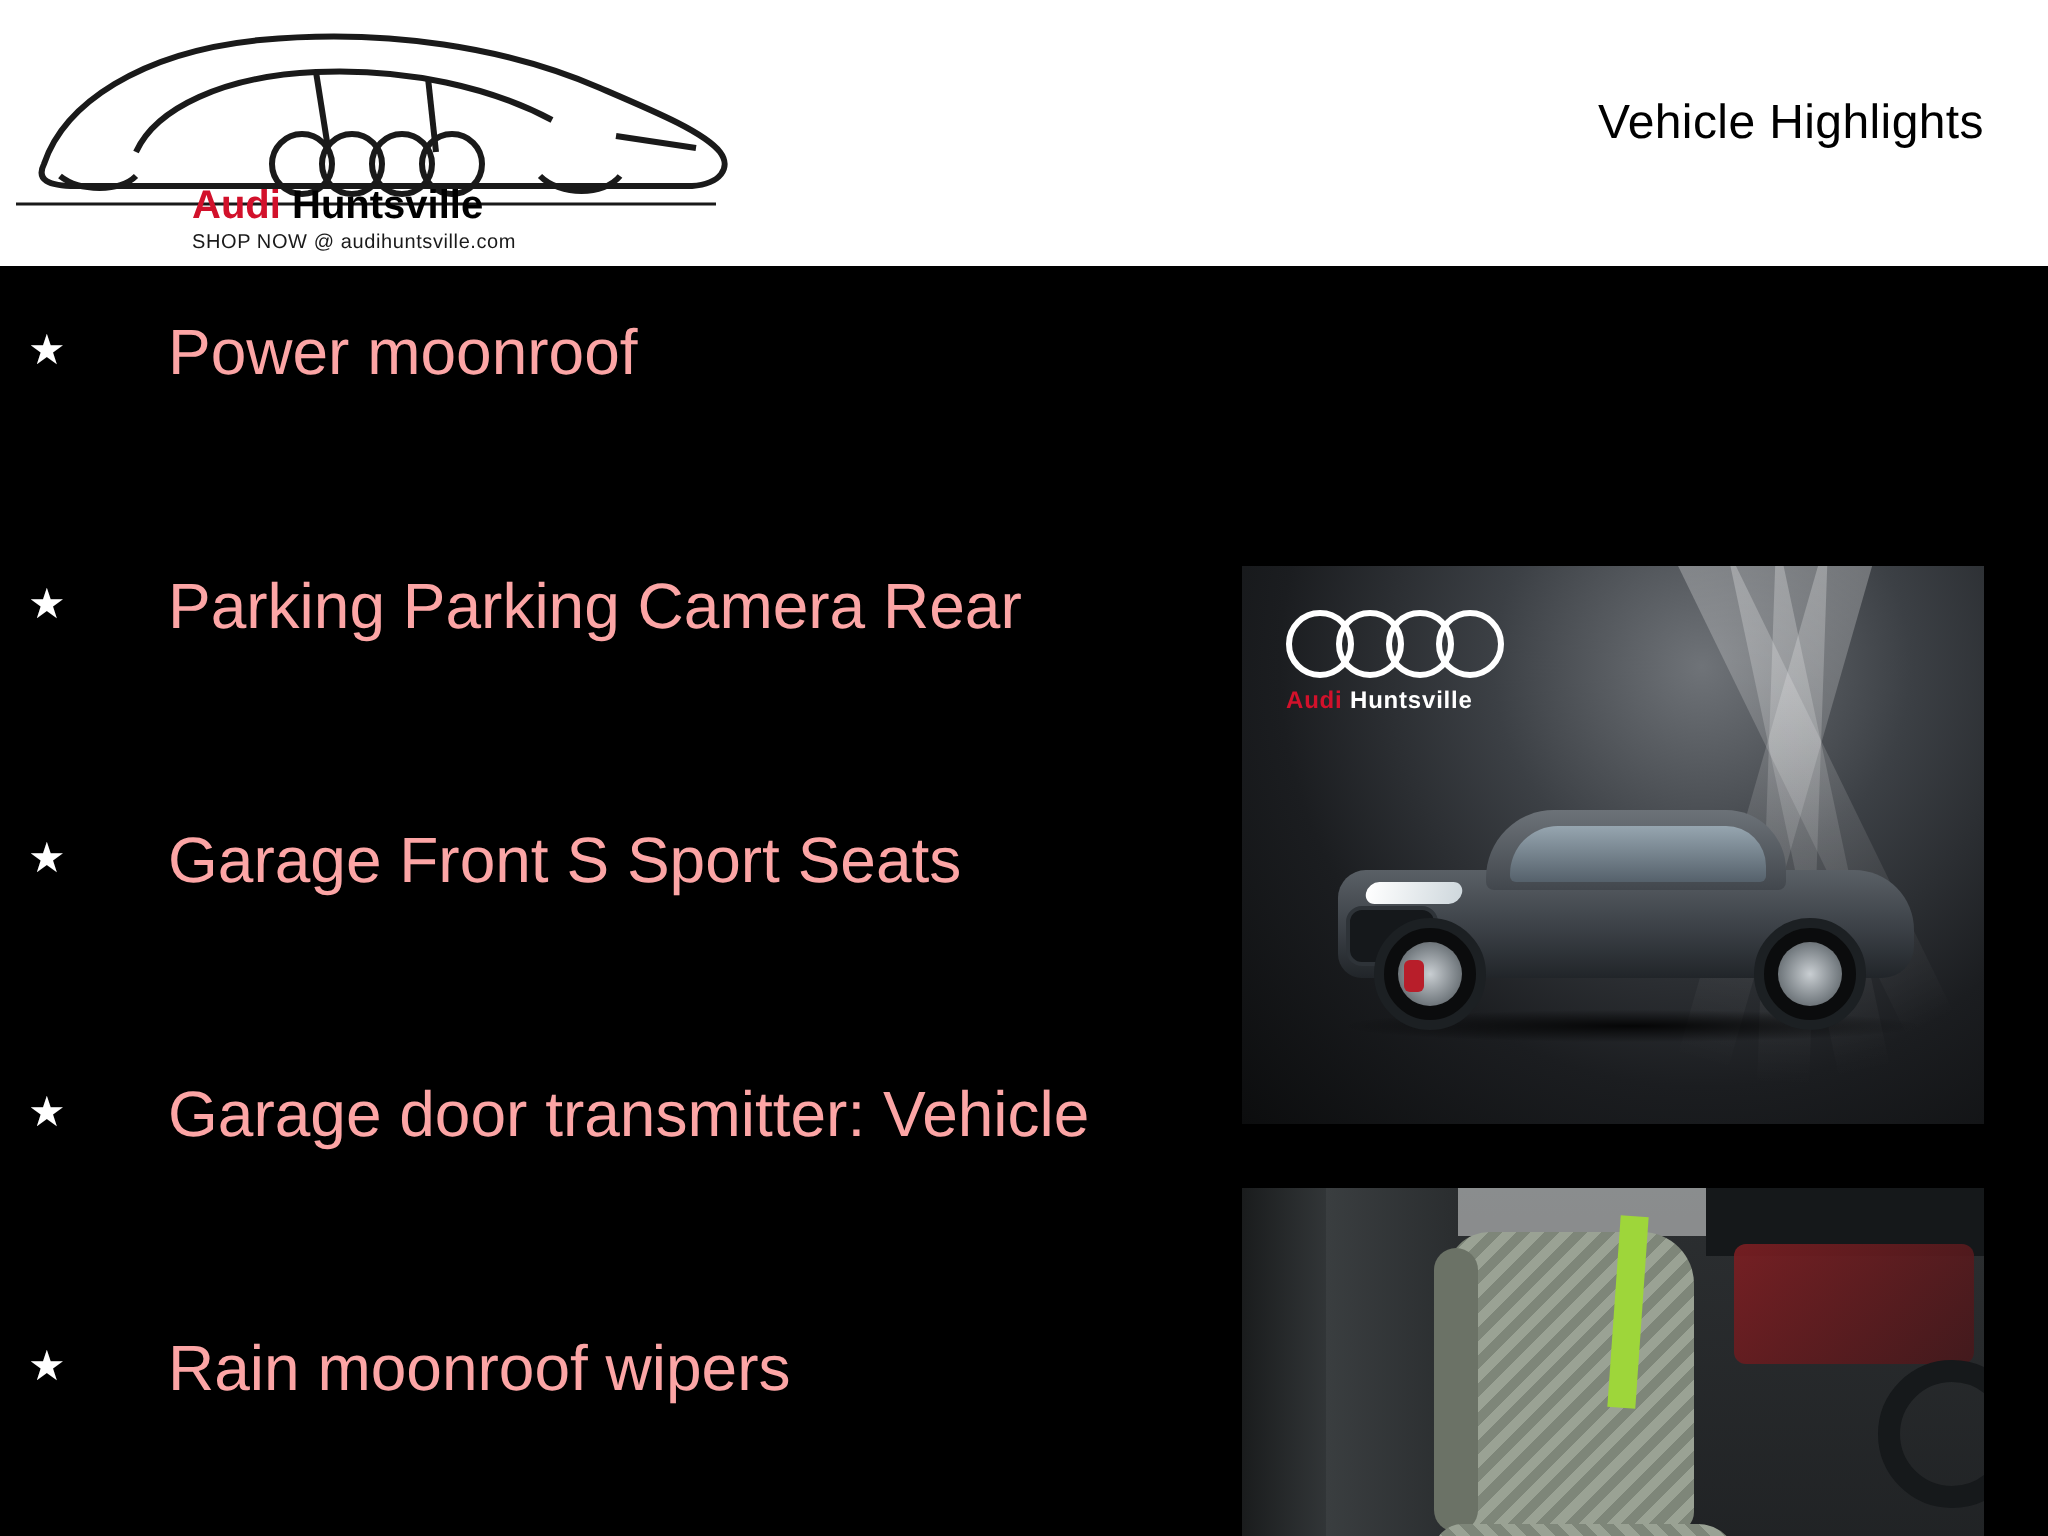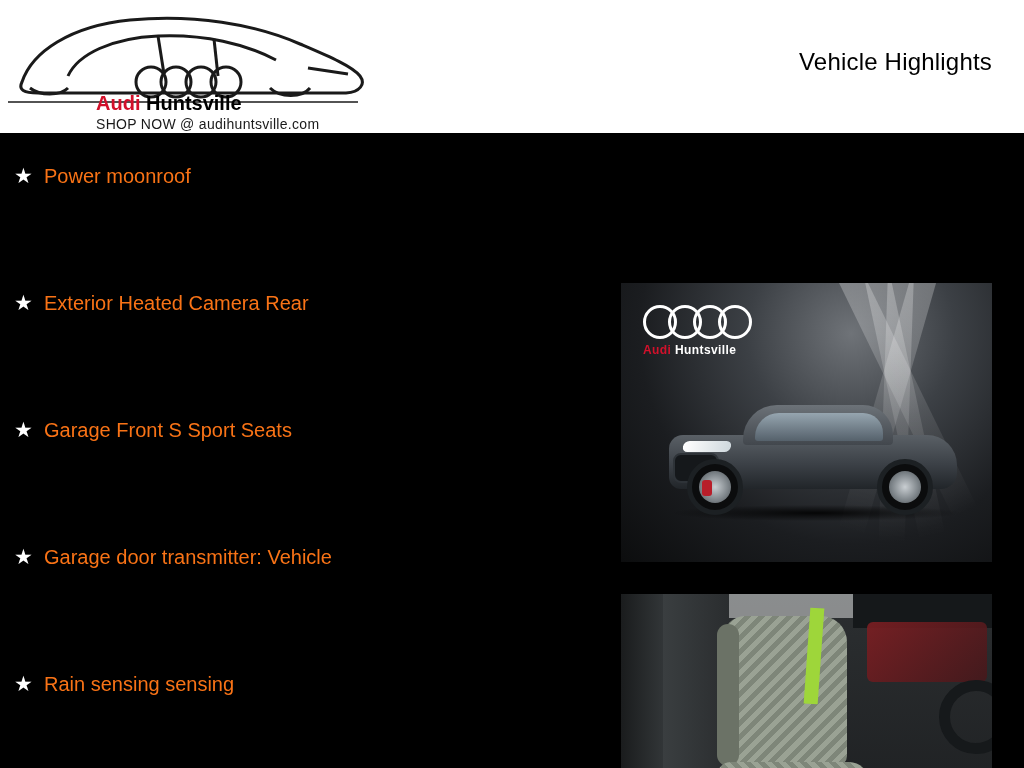--- a/index.html
+++ b/index.html
@@ -73,24 +73,25 @@
   .bullet-star {
     width: 30px;
     flex: 0 0 30px;
     color: #ffffff;
     font-size: 21px;
     line-height: 30px;
     text-align: left;
   }
 
   .bullet-text {
-    color: #f97316;
-    font-size: 20px;
+    color: #fca5a5;
+    font-size: 32px;
     line-height: 30px;
     white-space: nowrap;
+    margin-left: 40px;
   }
 
   
   .photo {
     position: absolute;
     overflow: hidden;
   }
 
   #photo-exterior {
     left: 621px;
@@ -313,53 +314,53 @@
           <circle cx="143" cy="78" r="15"></circle>
           <circle cx="168" cy="78" r="15"></circle>
           <circle cx="193" cy="78" r="15"></circle>
           <circle cx="218" cy="78" r="15"></circle>
         </g>
         <line x1="0" y1="98" x2="350" y2="98" stroke="#1a1a1a" stroke-width="1.5"></line>
       </svg>
       <div style="position:absolute; left:88px; top:88px; font-size:20px; font-weight:bold;">
         <span style="color:#d2112b;">Audi</span><span style="color:#000;">&nbsp;</span><span style="color:#000000;">Huntsville</span>
       </div>
-      <div style="position:absolute; left:88px; top:112px; font-size:14px; color:#1a1a1a; letter-spacing:0.3px;">SHOP NOW @ audihuntsville.com</div>
+      <div style="position:absolute; left:88px; top:112px; font-size:10px; color:#1a1a1a; letter-spacing:0.3px;">SHOP NOW @ audihuntsville.com</div>
     </div>
 
     <div class="header-title">Vehicle Highlights</div>
   </div>
 
   <div class="body-area">
 
     <div class="bullet-list">
 
       <div class="bullet-item">
         <span class="bullet-star">★</span>
         <span class="bullet-text">Power moonroof</span>
       </div>
 
       <div class="bullet-item">
         <span class="bullet-star">★</span>
-        <span class="bullet-text">Exterior Heated Camera Rear</span>
+        <span class="bullet-text">Parking Parking Camera Rear</span>
       </div>
 
       <div class="bullet-item">
         <span class="bullet-star">★</span>
         <span class="bullet-text">Garage Front S Sport Seats</span>
       </div>
 
       <div class="bullet-item">
         <span class="bullet-star">★</span>
         <span class="bullet-text">Garage door transmitter: Vehicle</span>
       </div>
 
       <div class="bullet-item">
         <span class="bullet-star">★</span>
-        <span class="bullet-text">Rain sensing sensing</span>
+        <span class="bullet-text">Rain moonroof wipers</span>
       </div>
 
     </div>
 
     <div class="photo" id="photo-exterior">
       <div class="ray" style="left:200px; transform:rotate(-26deg);"></div>
       <div class="ray" style="left:236px; transform:rotate(-12deg);"></div>
       <div class="ray" style="left:268px; transform:rotate(2deg);"></div>
       <div class="ray" style="left:300px; transform:rotate(16deg);"></div>
 

